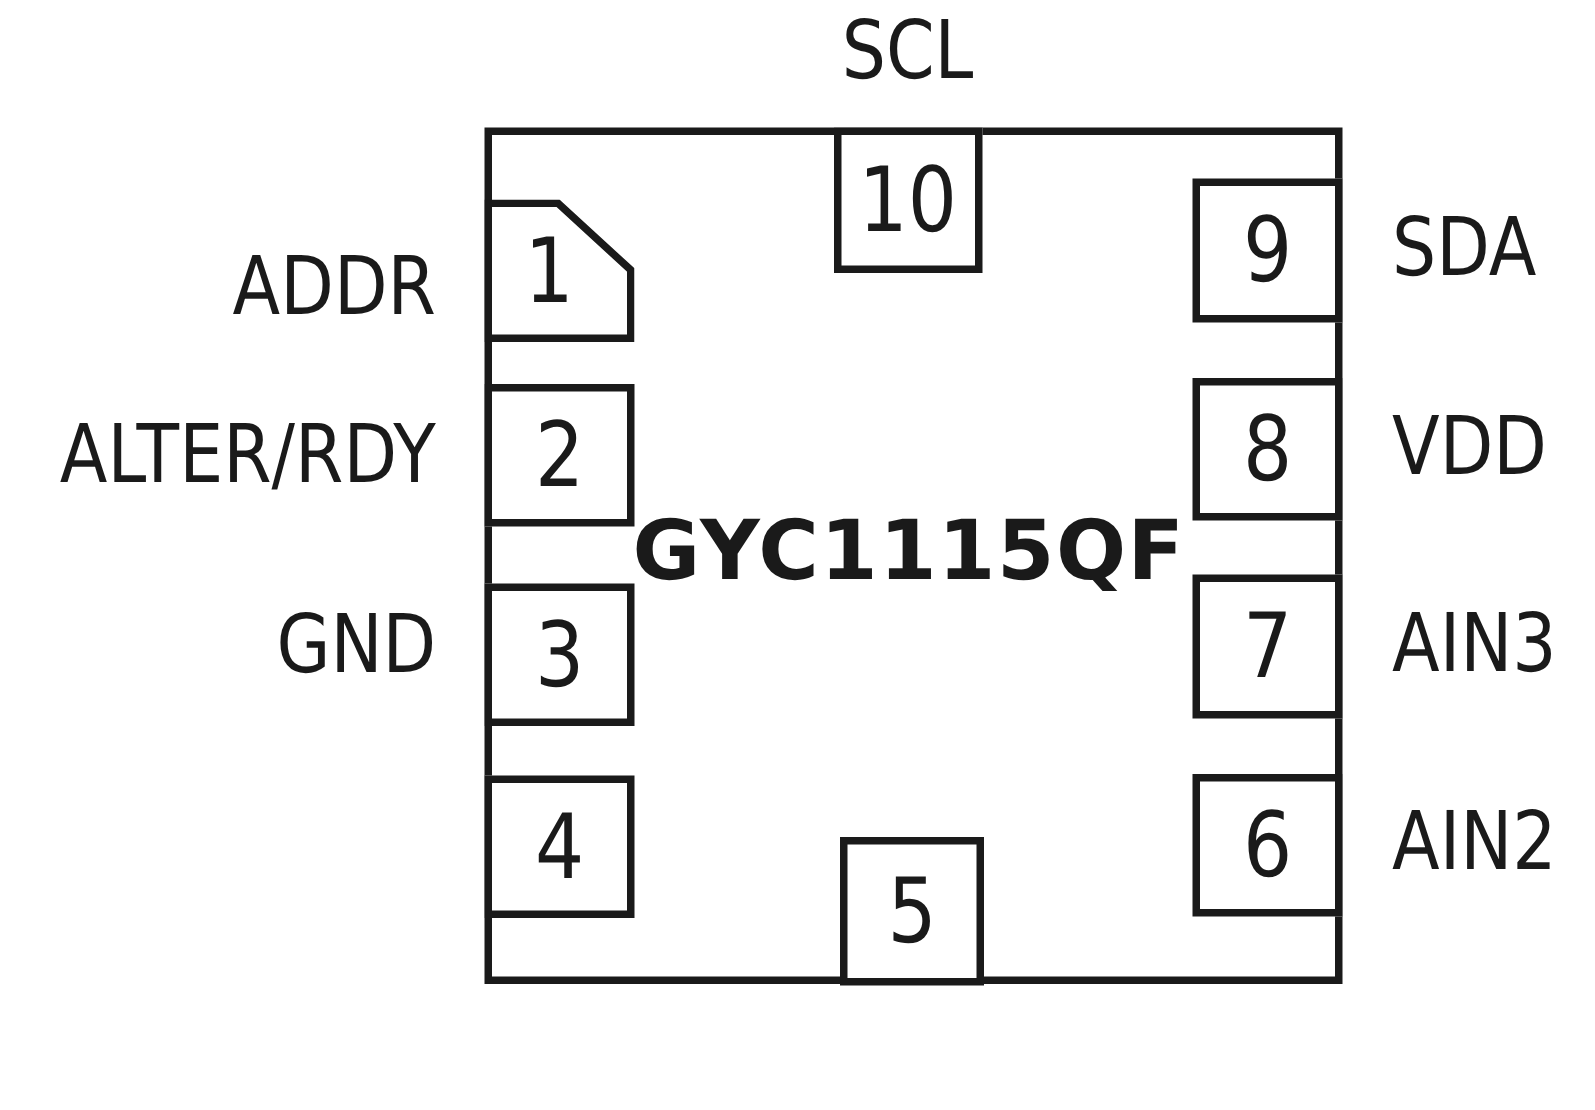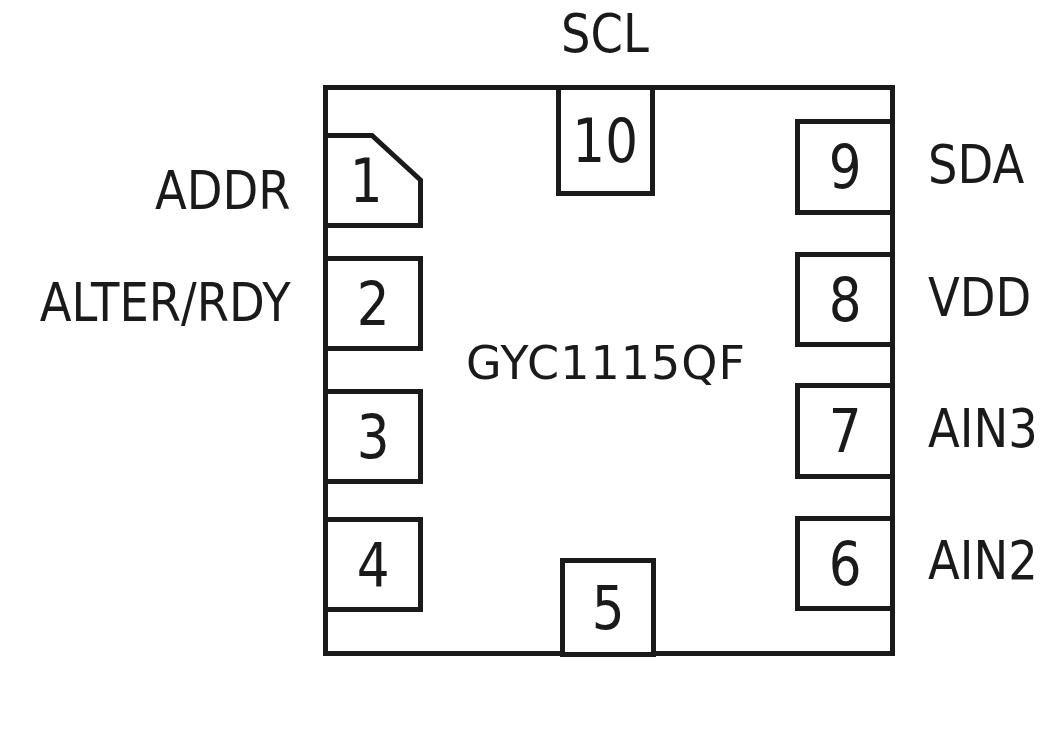--- a/index.html
+++ b/index.html
@@ -18,42 +18,42 @@
     left: 323px; top: 85px;
     width: 572px; height: 571px;
     border: 5px solid #1a1a1a;
     box-sizing: border-box;
     background: #ffffff;
   }
   .chip-name {
     position: absolute;
     left: 606px; top: 340px;
     transform: translateX(-50%);
-    font-size: 46px;
+    font-size: 55px;
     line-height: 1;
-    font-weight: normal;
+    font-weight: bold;
     letter-spacing: 1px;
     white-space: nowrap;
   }
   
   .pin {
     position: absolute;
     box-sizing: border-box;
     border: 5px solid #1a1a1a;
     background: #ffffff;
     display: flex;
     align-items: center;
     justify-content: center;
     font-size: 60px;
     line-height: 1;
   }
   .pin-2  { left: 323px; top: 256px; width: 100px; height: 95px; }
   .pin-3  { left: 323px; top: 389px; width: 100px; height: 95px; }
   .pin-4  { left: 323px; top: 517px; width: 100px; height: 95px; }
-  .pin-10 { left: 556px; top: 85px;  width: 99px;  height: 111px; }
+  .pin-10 { left: 556px; top: 85px;  width: 99px;  height: 97px; }
   .pin-5  { left: 560px; top: 558px; width: 96px;  height: 99px; }
   .pin-9  { left: 795px; top: 119px; width: 100px; height: 96px; }
   .pin-8  { left: 795px; top: 252px; width: 100px; height: 95px; }
   .pin-7  { left: 795px; top: 383px; width: 100px; height: 96px; }
   .pin-6  { left: 795px; top: 516px; width: 100px; height: 95px; }
   
   .pin1-wrap {
     position: absolute;
     left: 323px; top: 133px;
     width: 100px; height: 95px;
@@ -133,20 +133,23 @@
   <div class="pin pin-6">
     <span class="sq">6</span>
   </div>
 
   <div class="lbl lbl-left lbl-addr">
     <span class="sqR">ADDR</span>
   </div>
   <div class="lbl lbl-left lbl-alter">
     <span class="sqR">ALTER/RDY</span>
   </div>
+  <div class="lbl lbl-left lbl-gnd">
+    <span class="sqR">GND</span>
+  </div>
 
   <div class="lbl lbl-right lbl-sda">
     <span class="sqL">SDA</span>
   </div>
   <div class="lbl lbl-right lbl-vdd">
     <span class="sqL">VDD</span>
   </div>
   <div class="lbl lbl-right lbl-ain3">
     <span class="sqL">AIN3</span>
   </div>

